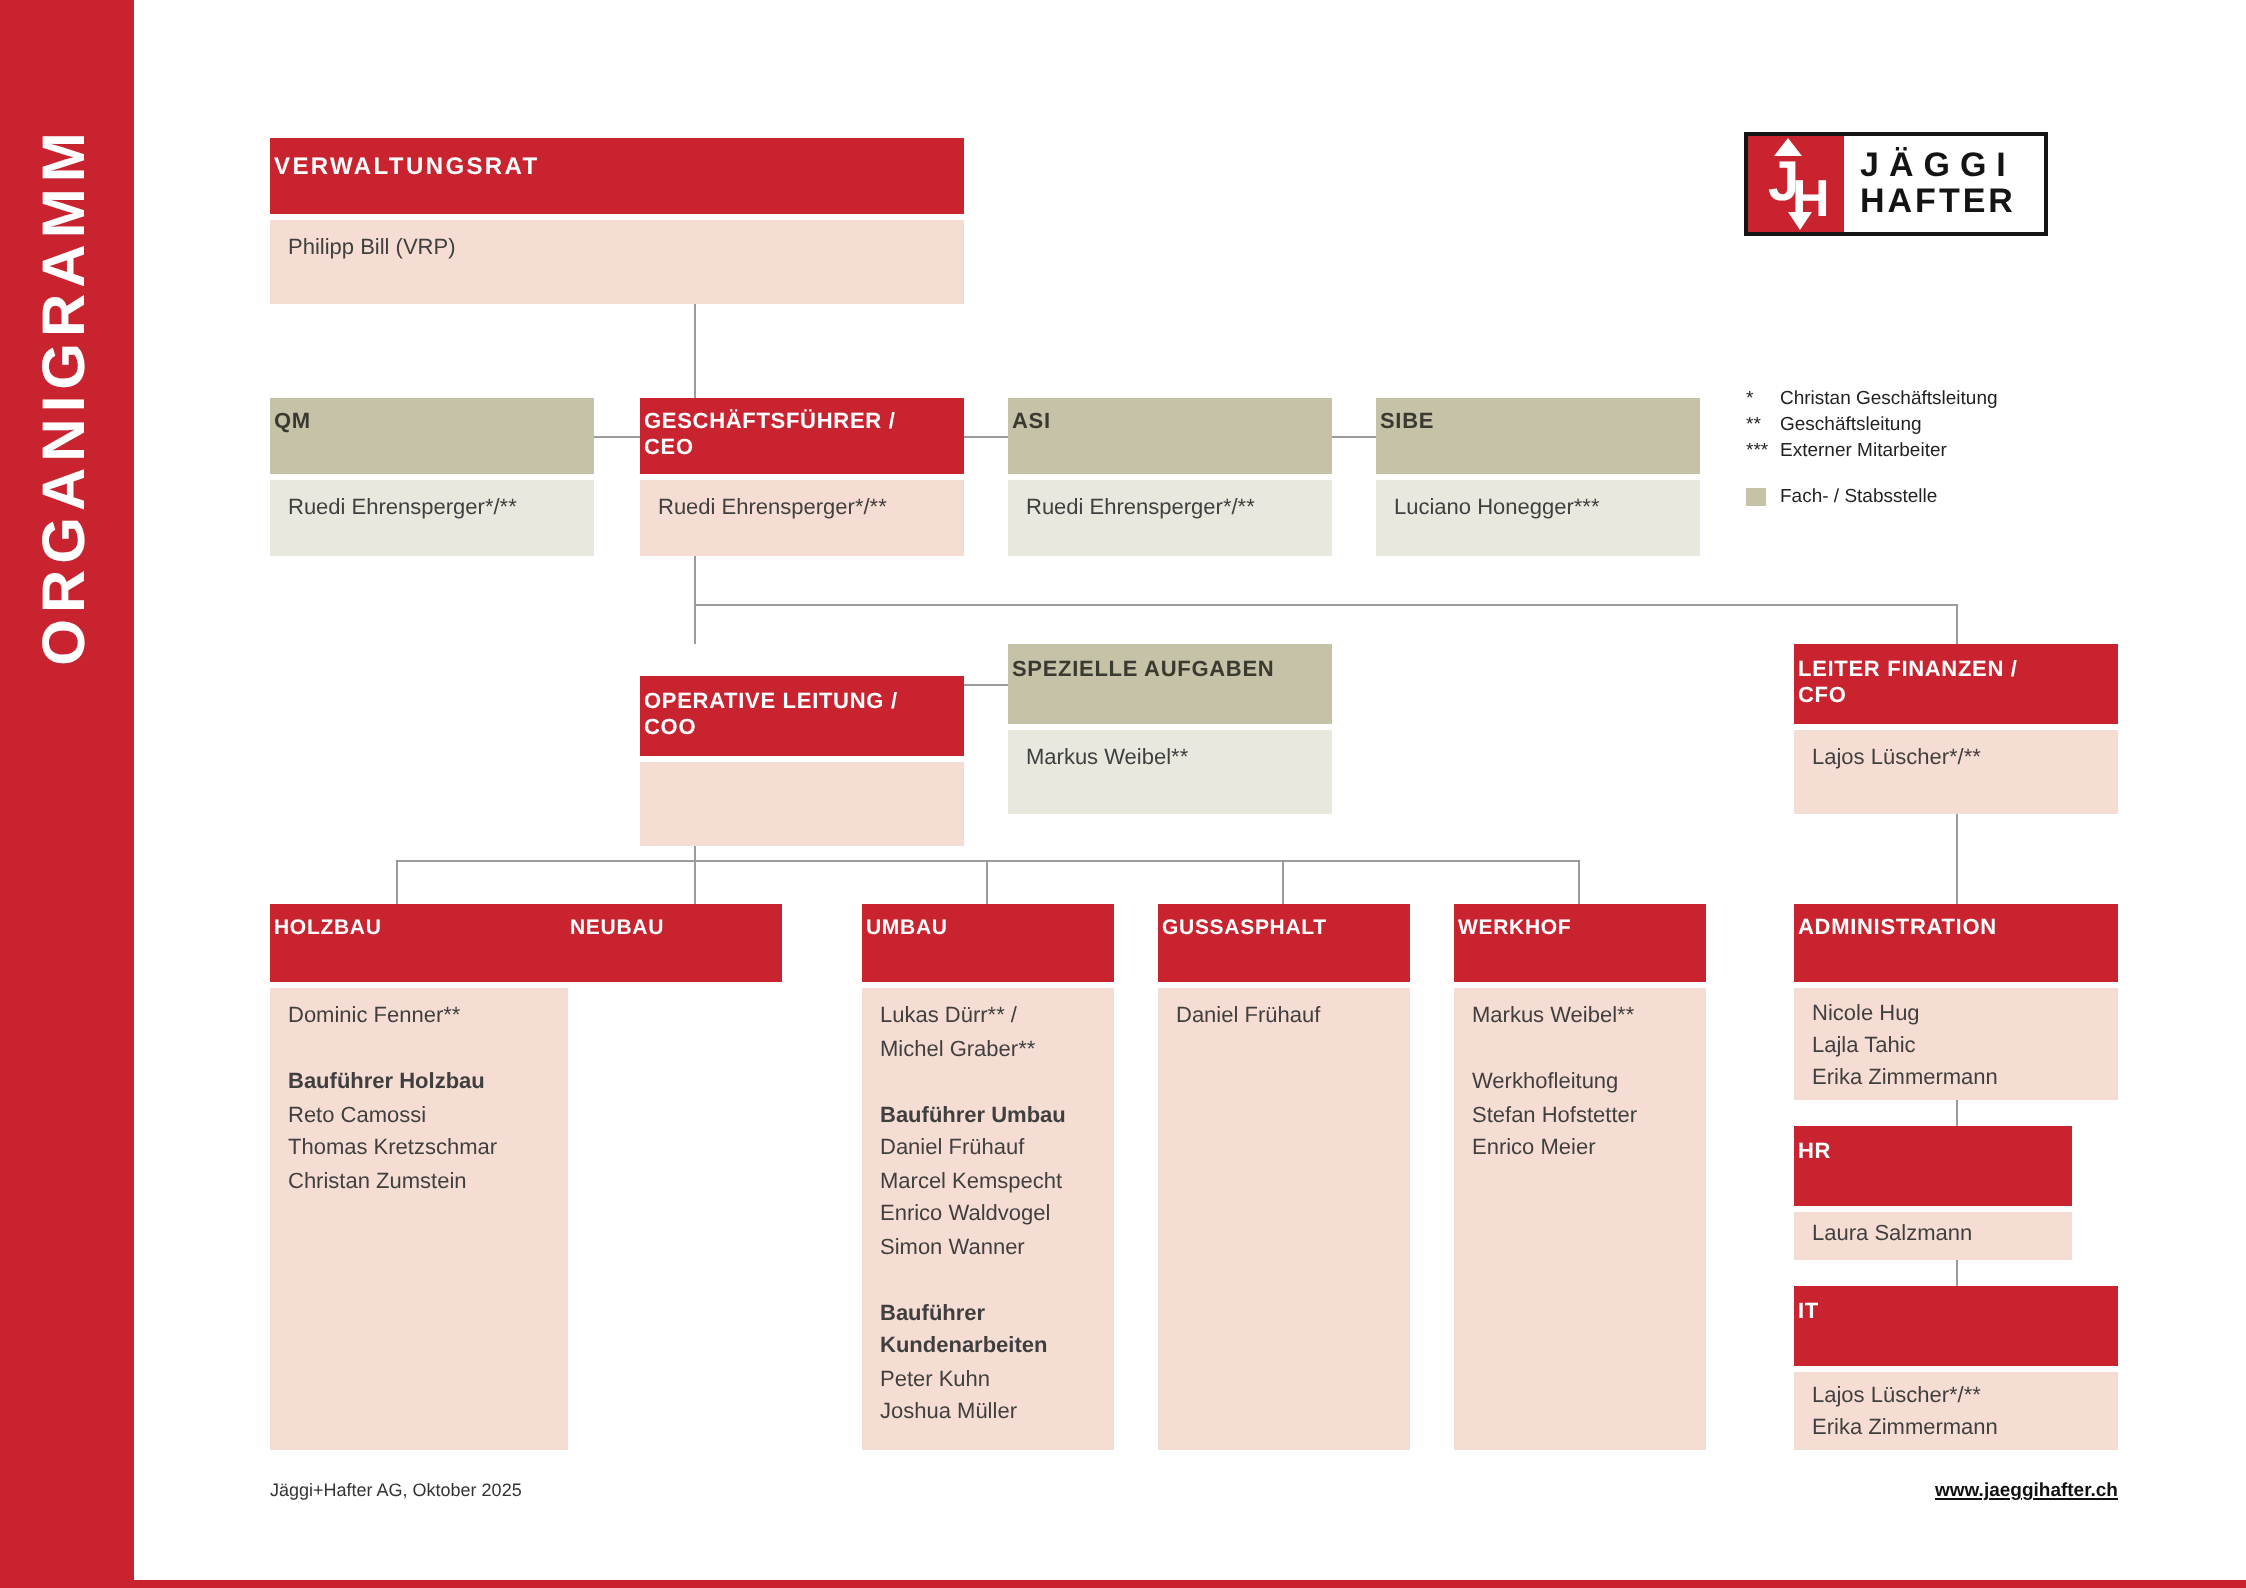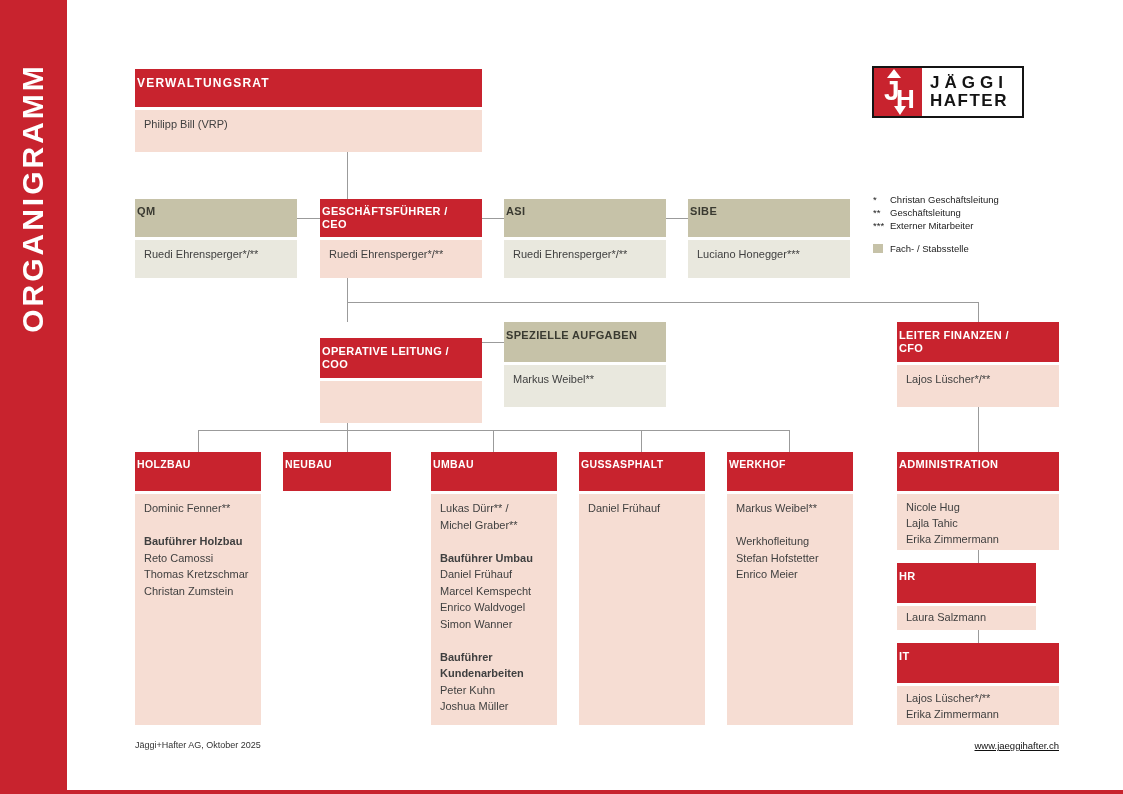--- a/index.html
+++ b/index.html
@@ -38,21 +38,21 @@
   #box-sibe{left:688px;top:199px;width:162px;}
   #box-qm .box-header,#box-ceo .box-header,#box-asi .box-header,#box-sibe .box-header{height:38px;}
   #box-qm .box-body,#box-ceo .box-body,#box-asi .box-body,#box-sibe .box-body{height:38px;}
 
   #box-coo{left:320px;top:322px;width:162px;margin-top:16px;}
   #box-spezielle{left:504px;top:322px;width:162px;}
   #box-cfo{left:897px;top:322px;width:162px;}
   #box-coo .box-header,#box-spezielle .box-header,#box-cfo .box-header{height:40px;padding-top:7px;}
   #box-coo .box-body,#box-spezielle .box-body,#box-cfo .box-body{height:42px;}
 
-  #box-holzbau{left:135px;top:452px;width:126px;}
+  #box-holzbau{left:135px;top:452px;width:149px;}
   #box-neubau{left:283px;top:452px;width:108px;}
   #box-umbau{left:431px;top:452px;width:126px;}
   #box-gussasphalt{left:579px;top:452px;width:126px;}
   #box-werkhof{left:727px;top:452px;width:126px;}
   #box-holzbau .box-header,#box-neubau .box-header,#box-umbau .box-header,
   #box-gussasphalt .box-header,#box-werkhof .box-header{height:39px;font-size:10.5px;}
   #box-holzbau .box-body,#box-neubau .box-body,#box-umbau .box-body,
   #box-gussasphalt .box-body,#box-werkhof .box-body{height:231px;}
 
   #box-administration{left:897px;top:452px;width:162px;}
@@ -80,21 +80,21 @@
   .legend{position:absolute;left:873px;top:193px;width:200px;font-size:9.5px;color:#222;}
   .legend-row{line-height:13px;display:flex;}
   .legend .sym{display:inline-block;width:17px;flex:none;}
   .legend .swatch-row{margin-top:10px;align-items:center;}
   .legend .swatch{display:inline-block;width:10px;height:9px;background:var(--olive,#c6c2a8);
                   margin-right:7px;flex:none;}
 
   
   .footer-left{position:absolute;left:135px;top:740px;font-size:9px;color:#333;}
   .footer-link{position:absolute;right:64px;top:740px;font-size:9.5px;color:#111;
-               text-decoration:underline;cursor:pointer;}
+               text-decoration:underline;cursor:pointer;font-weight:bold;}
 </style>
 </head>
 <body>
 
 <div class="canvas">
 
   <div class="sidebar">
     <div class="sidebar-title">ORGANIGRAMM</div>
   </div>
   <div class="bottom-strip"></div>

